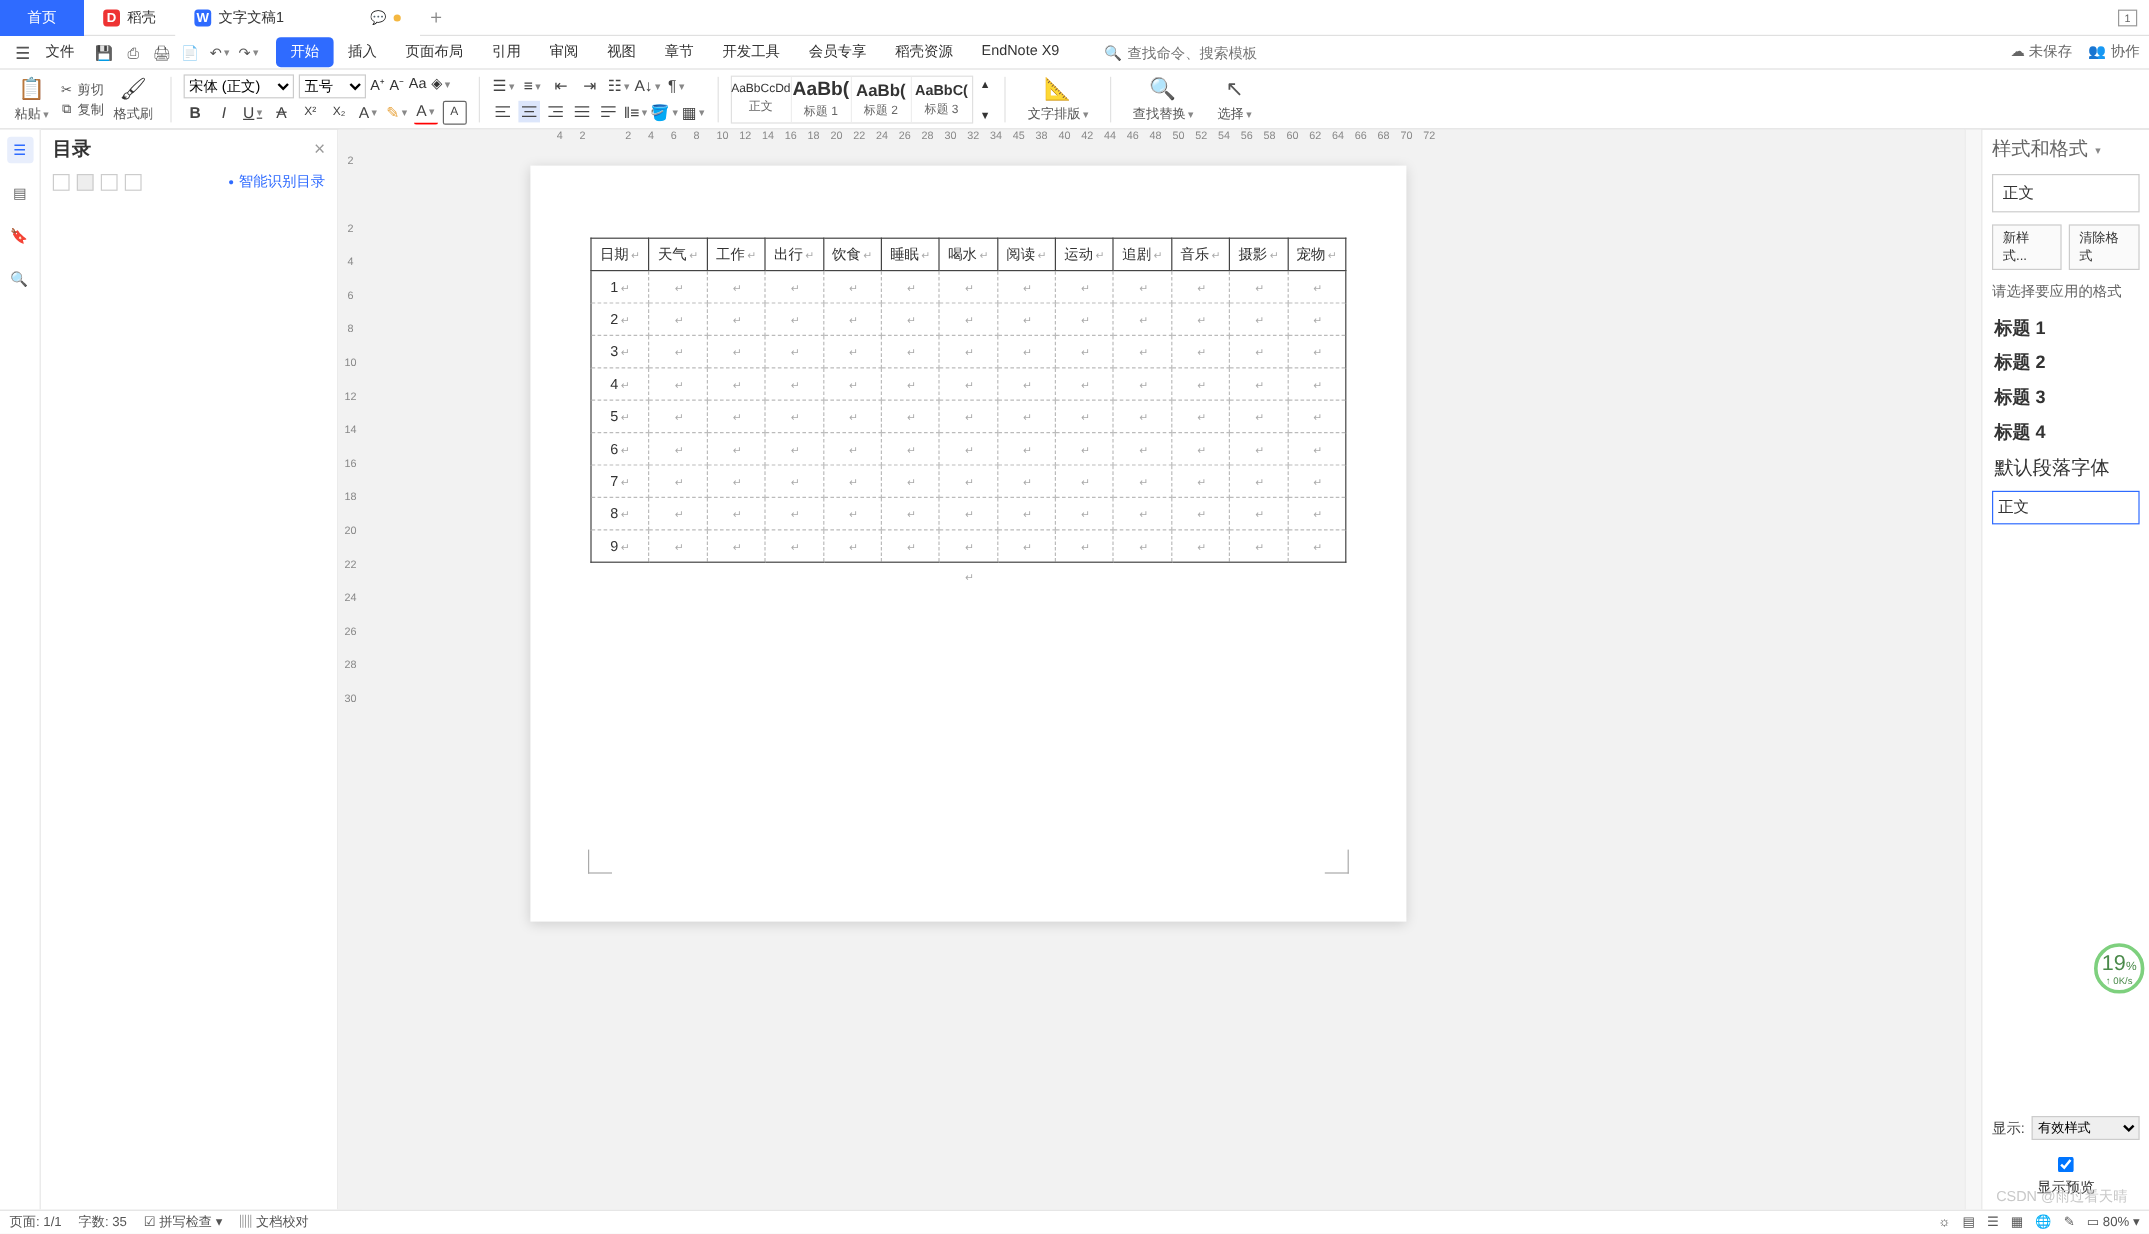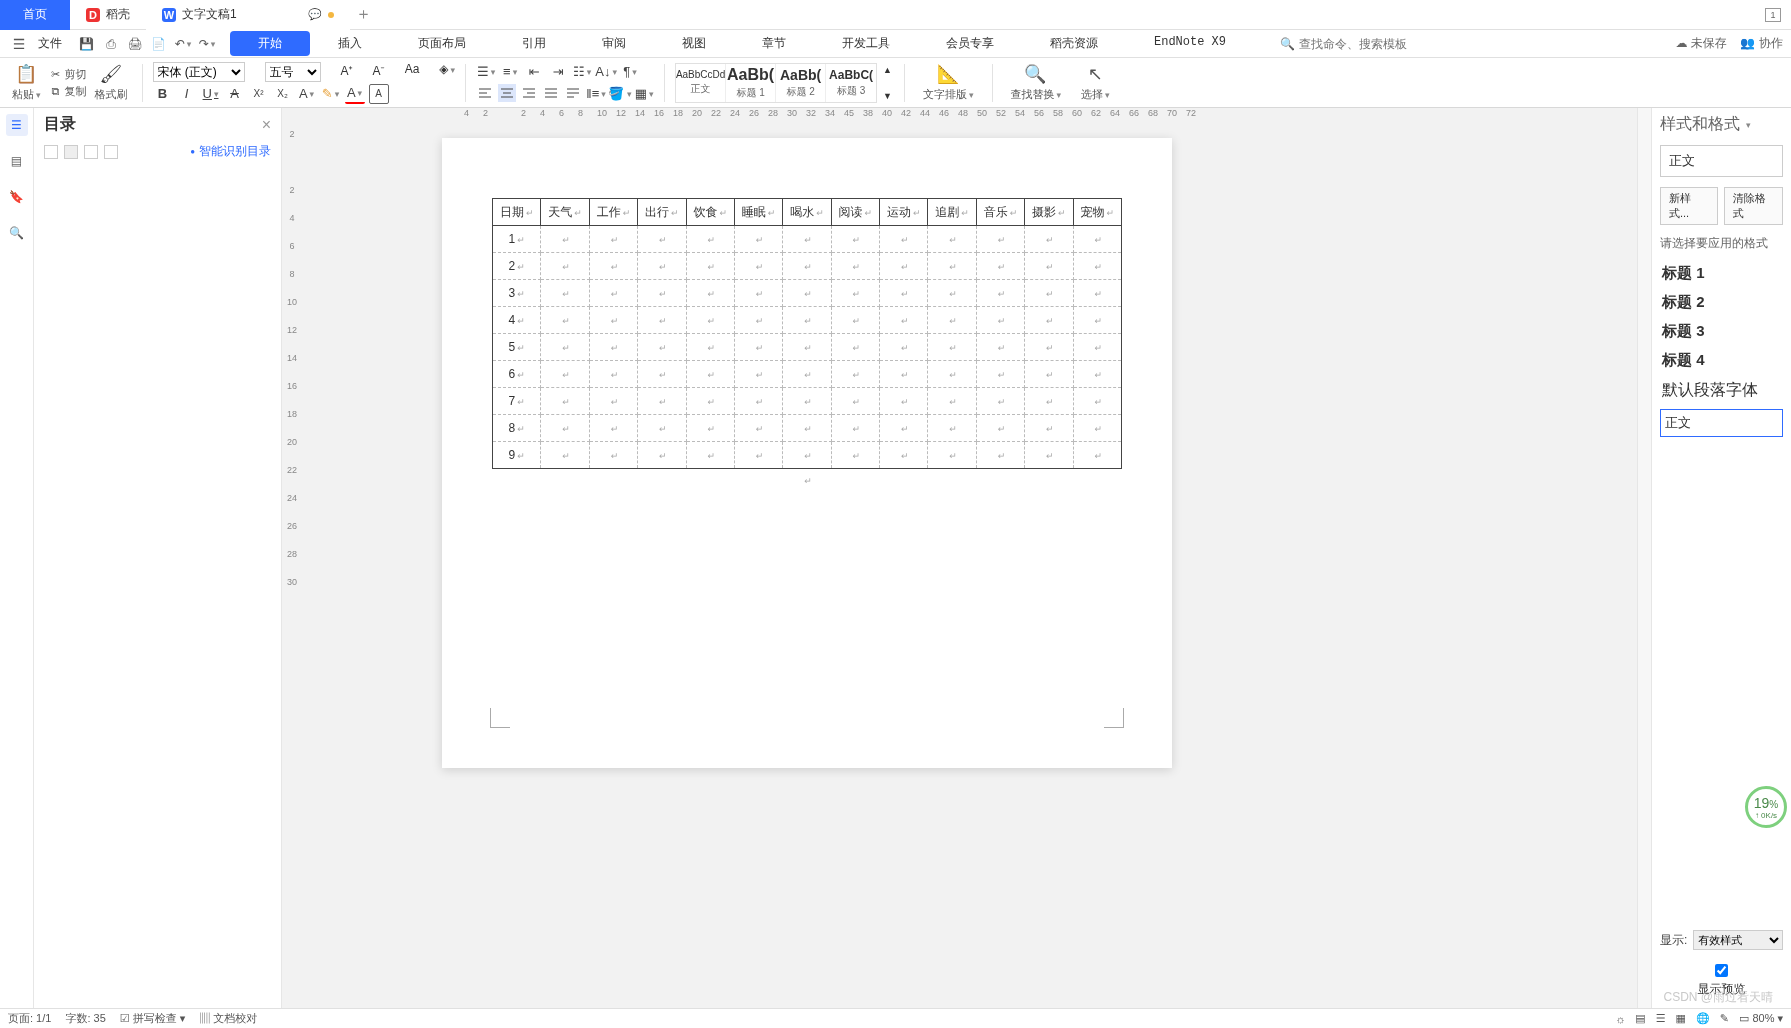--- a/index.html
+++ b/index.html
@@ -17,36 +17,36 @@
 .tabbar .right { margin-left:auto; padding:0 10px; color:#666; }
 .tabbar .winbox { border:1px solid #999; width:16px; height:14px; font-size:9px; display:inline-flex; align-items:center; justify-content:center; }
 
 
 .menurow { height:28px; display:flex; align-items:center; padding:0 8px; gap:2px; border-bottom:1px solid #e0e0e0; }
 .menurow .icon-btn { width:22px; height:22px; display:inline-flex; align-items:center; justify-content:center; color:#555; border-radius:3px; }
 .menurow .burger { font-size:14px; }
 .menurow .file-lbl { padding:0 6px; color:#333; }
 .menurow .sep { width:4px; }
 .menus { display:flex; gap:0; margin-left:10px; }
-.menus .mitem { padding:4px 28px; border-radius:4px; color:#333;font-family:Liberation Mono, monospace; }
+.menus .mitem { padding:4px 12px; border-radius:4px; color:#333; }
 .menus .mitem.active { background:#2f6bff; color:#fff; }
 .menurow .search-wrap { margin-left:24px; display:flex; align-items:center; gap:4px; color:#aaa; }
 .menurow .search-wrap input { border:none; outline:none; font-size:12px; color:#888; width:140px; }
 .menurow .right-group { margin-left:auto; display:flex; align-items:center; gap:14px; color:#666; }
 .menurow .cloud { color:#666; }
 
 
 .ribbon { height:50px; display:flex; align-items:center; border-bottom:1px solid #d8d8d8; padding:0 8px; gap:4px; }
 .rgroup { display:flex; flex-direction:column; align-items:center; padding:0 4px; gap:2px; }
 .rgroup .lbl { font-size:11px; color:#555; }
 .rstack { display:flex; flex-direction:column; gap:2px; }
 .rstack .rsrow { display:flex; align-items:center; gap:2px; font-size:11px; color:#555; }
 .rstack .rsrow .ico { width:14px; height:14px; display:inline-flex; align-items:center; justify-content:center; }
 .rsep { width:1px; height:38px; background:#e2e2e2; margin:0 6px; }
-.fontbox { display:flex; gap:20px; }
+.fontbox { display:flex; gap:4px; }
 .fontbox select { height:20px; border:1px solid #ccc; font-size:12px; background:#fff; }
 .toolrow { display:flex; gap:4px; }
 .toolrow .tb { width:20px; height:20px; display:inline-flex; align-items:center; justify-content:center; border-radius:2px; font-size:13px; color:#444; }
 .toolrow .tb.sup { font-size:10px; }
 .align-btn { width:18px; height:18px; display:inline-flex; align-items:center; justify-content:center; }
 .style-prev { display:flex; gap:0; border:1px solid #e0e0e0; height:40px; }
 .style-prev .sp { width:50px; display:flex; flex-direction:column; align-items:center; justify-content:center; border-right:1px solid #eee; padding:2px; }
 .style-prev .sp:last-child { border-right:none; }
 .style-prev .sp .pprev { font-size:12px; color:#333; }
 .style-prev .sp .pname { font-size:10px; color:#666; margin-top:2px; }
@@ -102,21 +102,21 @@
 .right-pane .slist .sitem.sel { border:1px solid #2f6bff; padding:4px; font-size:13px; font-weight:normal; }
 .right-pane .footrow { margin-top:auto; display:flex; align-items:center; gap:6px; font-size:12px; color:#444; }
 .right-pane .footrow select{ border:1px solid #ccc; font-size:11px; height:20px; flex:1;}
 .right-pane .chk { display:flex; align-items:center; gap:4px; font-size:12px; padding:4px 0;flex-direction:column; }
 
 
 .statusbar { position:absolute; bottom:0; left:0; right:0; height:20px; background:#fff; border-top:1px solid #e0e0e0; display:flex; align-items:center; font-size:11px; color:#555; padding:0 8px; gap:14px; }
 .statusbar .right { margin-left:auto; display:flex; align-items:center; gap:10px; }
 .watermark { position:absolute; right:18px; bottom:22px; color:#c9c9c9; font-size:12px; pointer-events:none; }
 .speed-badge { position:absolute; right:4px; bottom:200px; width:42px; height:42px; border:3px solid #7ed07e; border-radius:50%; display:flex; flex-direction:column; align-items:center; justify-content:center; font-size:10px; color:#4a8a4a; background:#fff; }
-.speed-badge .n { font-size:14px; }
+.speed-badge .n { font-size:18px; }
 
 svg { display:block; }
 .chev::after{content:"▾";font-size:9px;color:#888;margin-left:2px;}
 </style>
 </head>
 <body>
 
 <div class="tabbar">
   <div class="tab home">
       <span>首页</span>

